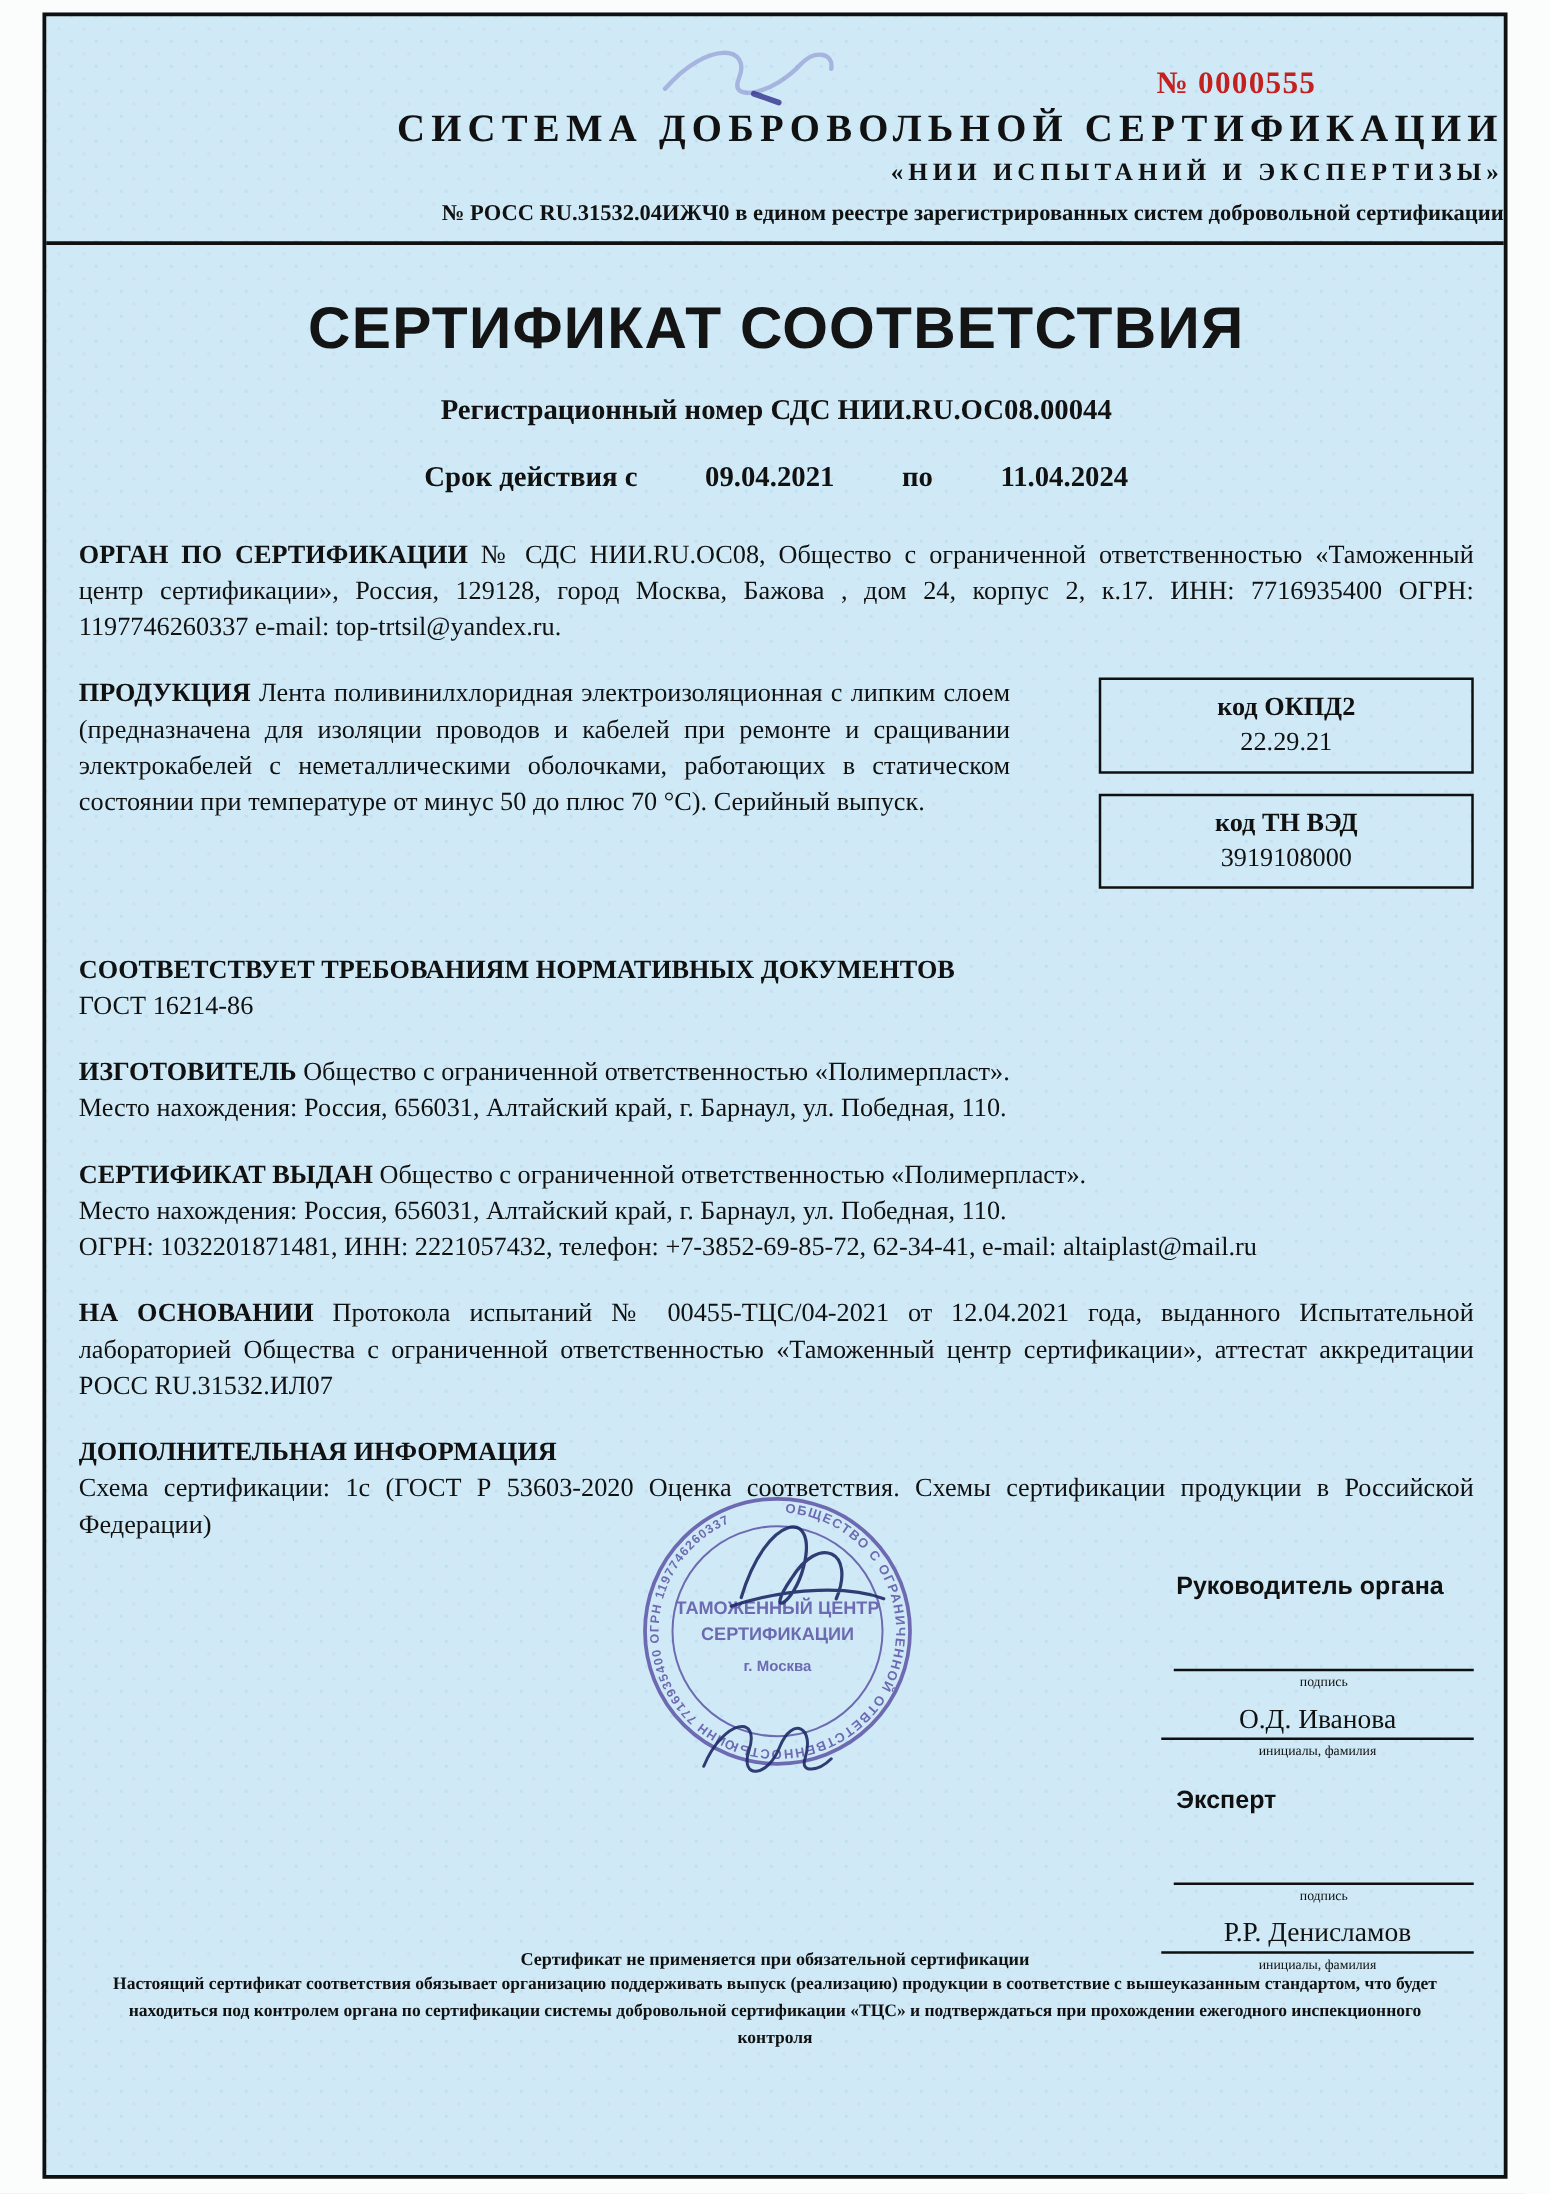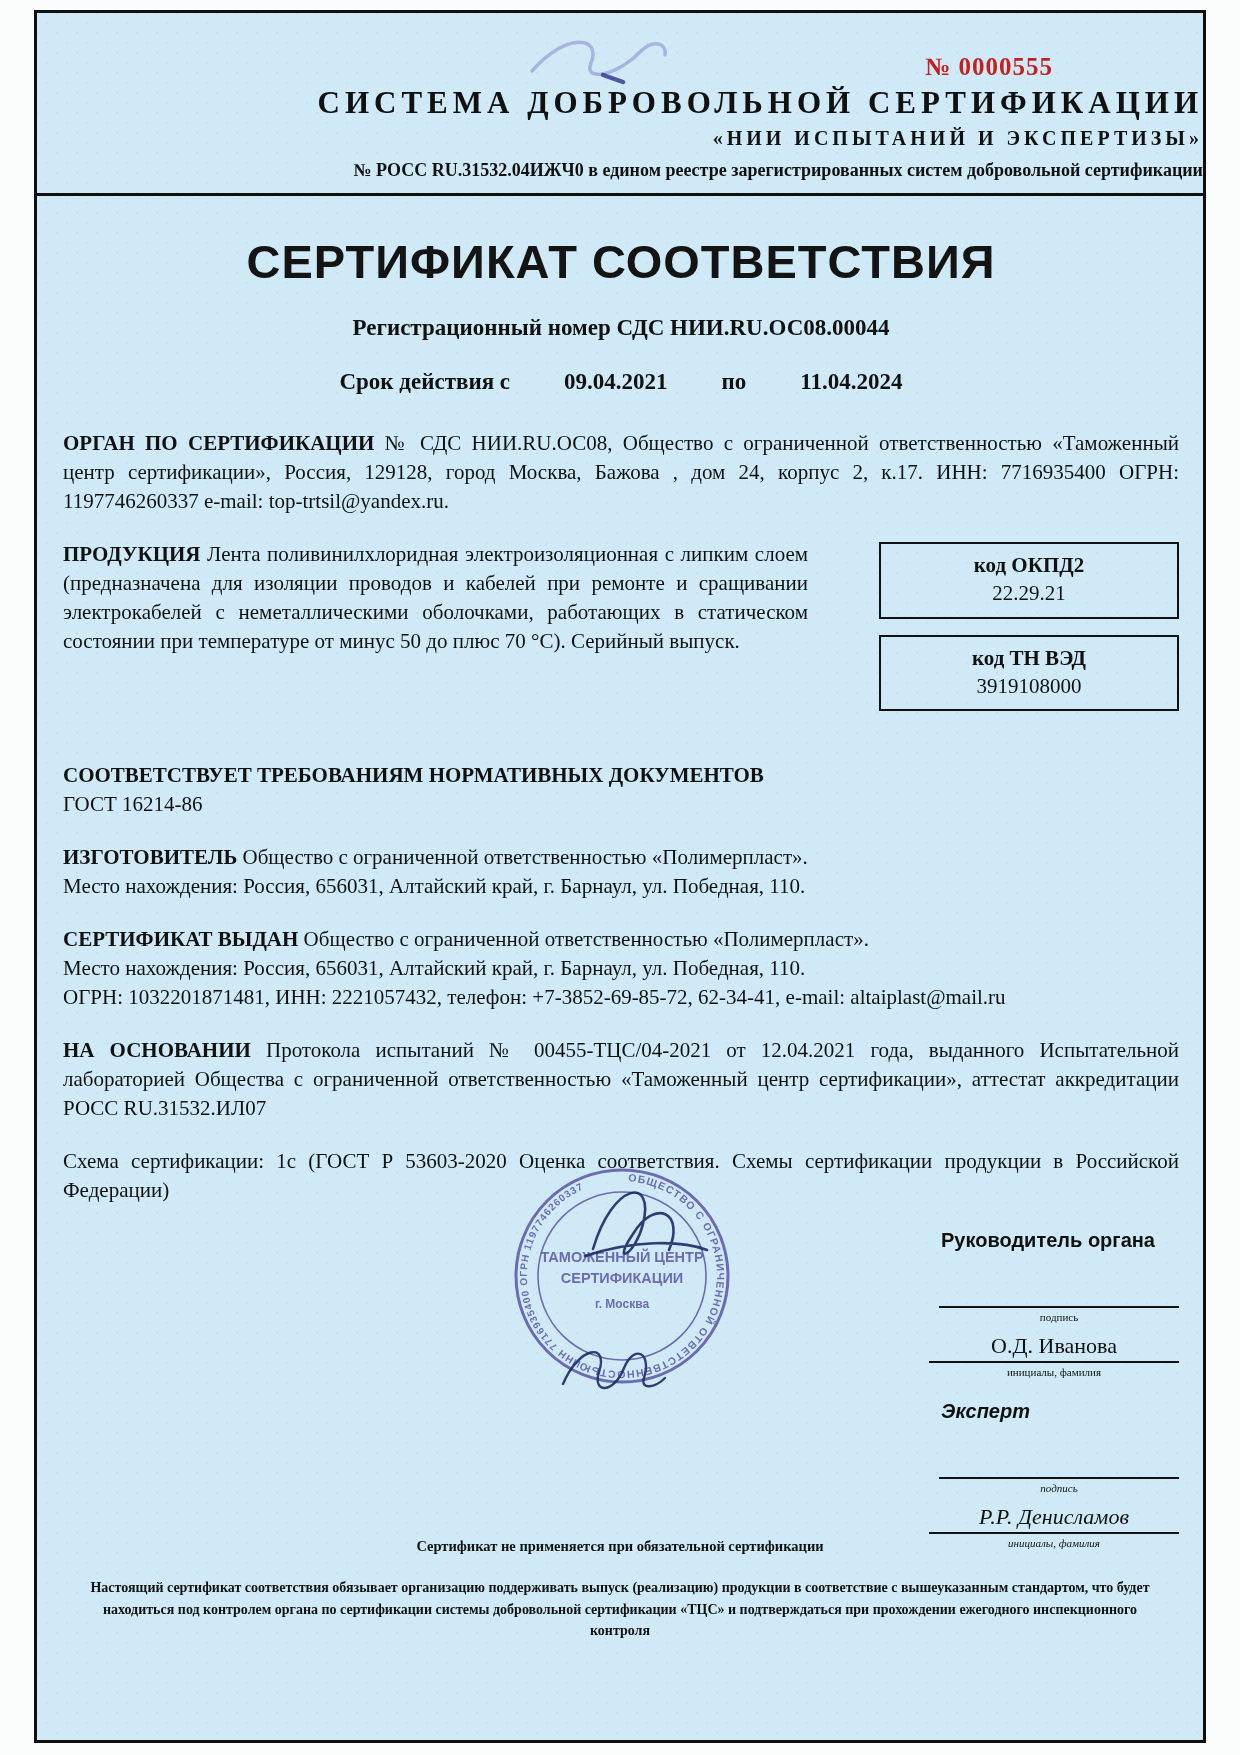--- a/index.html
+++ b/index.html
@@ -44,41 +44,41 @@
   .product-wrap::after { content:""; display:block; clear:both; }
   .codes { float:right; width:300px; margin:2px 0 10px 30px;padding-left:41px; }
   .code-box {
     border:2.5px solid #101010; text-align:center;
     padding:7px 6px 9px; margin-bottom:16px; font-size:21px; line-height:1.35;
   }
   .code-lbl { font-weight:bold; }
 
   .sig-area { position:relative; height:170px; margin-top:4px; }
   .sig-row { display:flex; align-items:flex-end; position:relative; z-index:2;flex-direction:column; }
-  .sig-row + .sig-row { margin-top:22px;font-style:italic; }
+  .sig-row + .sig-row { margin-top:22px; }
   .sig-role {
     margin-left:222px; width:238px; padding-bottom:16px;
     font-family:"Liberation Sans", sans-serif; font-weight:bold; font-size:20px;
   }
   .sig-cell { text-align:center; }
   .sig-cell .over {
     height:36px; border-bottom:2px solid #101010;
     display:flex; align-items:flex-end; justify-content:center;
     font-size:22px; padding:0 8px 2px;
   }
   .sig-cell .cap { font-size:11px; padding-top:3px; }
   .cell-sign { width:240px; }
   .cell-name { width:250px; margin-left:46px; }
 
   .stamp { position:absolute; left:414px; top:-98px; z-index:3; opacity:0.82; }
   .scribbles { position:absolute; left:430px; top:-75px; z-index:4; pointer-events:none; }
   .top-mark { position:absolute; left:470px; top:6px; }
 
   .footer { position:absolute; left:0; right:0; bottom:98px; text-align:center; }
-  .note { font-weight:bold; font-size:14.5px; margin-bottom:22px; }
+  .note { font-weight:bold; font-size:14.5px; }
   .disclaimer {
     font-weight:bold; font-size:14px; line-height:1.55;
     max-width:1060px; margin:0 auto;
   }
 </style>
 </head>
 <body>
 
 <div class="sheet">
   <div class="frame">
@@ -143,20 +143,21 @@
         <div>Место нахождения: Россия, 656031, Алтайский край, г. Барнаул, ул. Победная, 110.</div>
         <div>ОГРН: 1032201871481, ИНН: 2221057432, телефон: +7-3852-69-85-72, 62-34-41, e-mail: altaiplast@mail.ru</div>
       </div>
 
       <div class="sec">
         <span class="lbl">НА ОСНОВАНИИ</span>
         <span>Протокола испытаний № 00455-ТЦС/04-2021 от 12.04.2021 года, выданного Испытательной лабораторией Общества с ограниченной ответственностью «Таможенный центр сертификации», аттестат аккредитации РОСС RU.31532.ИЛ07</span>
       </div>
 
       <div class="sec">
+        <div class="lbl">ДОПОЛНИТЕЛЬНАЯ ИНФОРМАЦИЯ</div>
         <div>Схема сертификации: 1с (ГОСТ Р 53603-2020 Оценка соответствия. Схемы сертификации продукции в Российской Федерации)</div>
       </div>
 
       <div class="sig-area">
 
         <svg class="stamp" width="290" height="290" viewBox="-145 -145 290 290">
           <circle cx="0" cy="0" r="106" fill="none" stroke="#584fa4" stroke-width="3"></circle>
           <circle cx="0" cy="0" r="84" fill="none" stroke="#584fa4" stroke-width="1.6"></circle>
           <path id="stampRing" d="M 0,-95 A 95,95 0 1 1 -0.2,-95" fill="none"></path>
           <text font-family="Liberation Sans, sans-serif" font-size="10.5" font-weight="bold" fill="#584fa4" letter-spacing="1.2">

